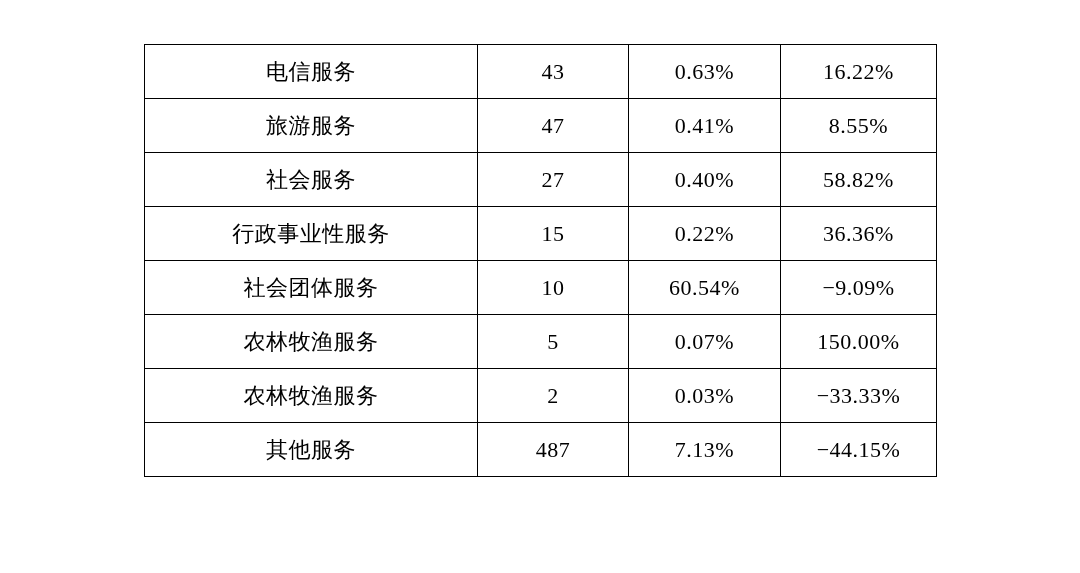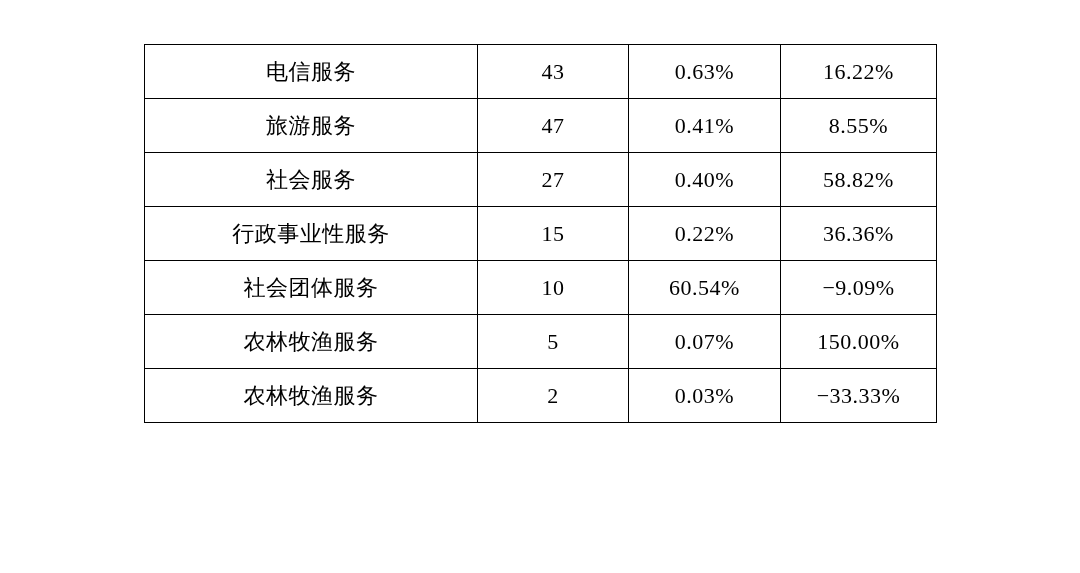--- a/index.html
+++ b/index.html
@@ -109,16 +109,22 @@
           <td class="num-cell">5</td>
           <td class="num-cell">0.07%</td>
           <td class="num-cell">150.00%</td>
         </tr>
         <tr>
           <td class="name-cell">农林牧渔服务</td>
           <td class="num-cell">2</td>
           <td class="num-cell">0.03%</td>
           <td class="num-cell">−33.33%</td>
         </tr>
+        <tr>
+          <td class="name-cell">其他服务</td>
+          <td class="num-cell">487</td>
+          <td class="num-cell">7.13%</td>
+          <td class="num-cell">−44.15%</td>
+        </tr>
       </tbody>
     </table>
   </div>
 </div>
 
 </body></html>

